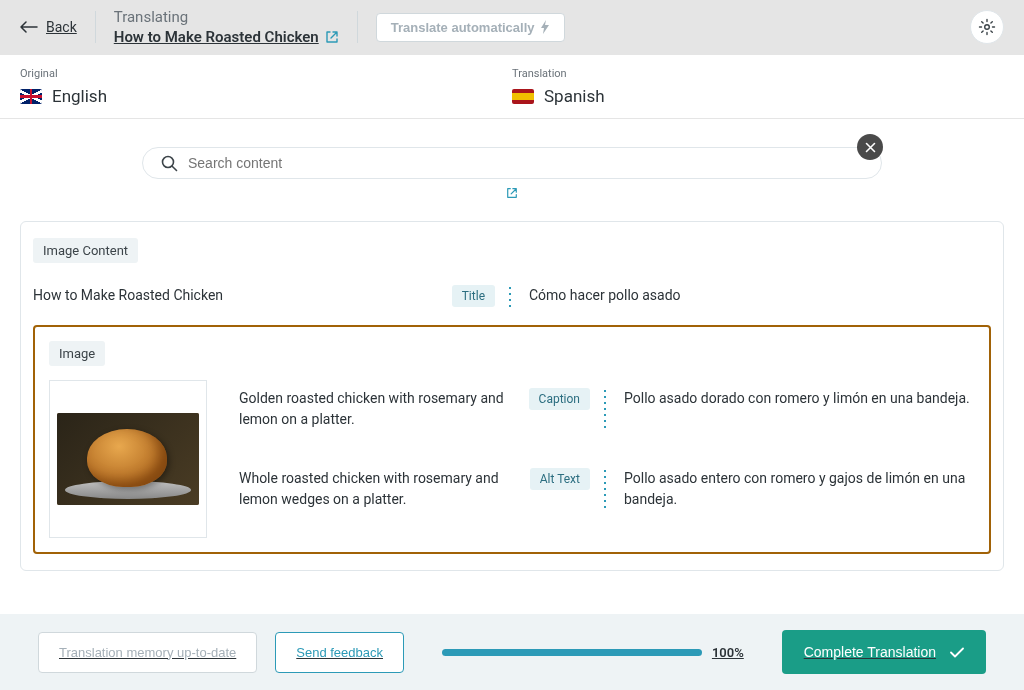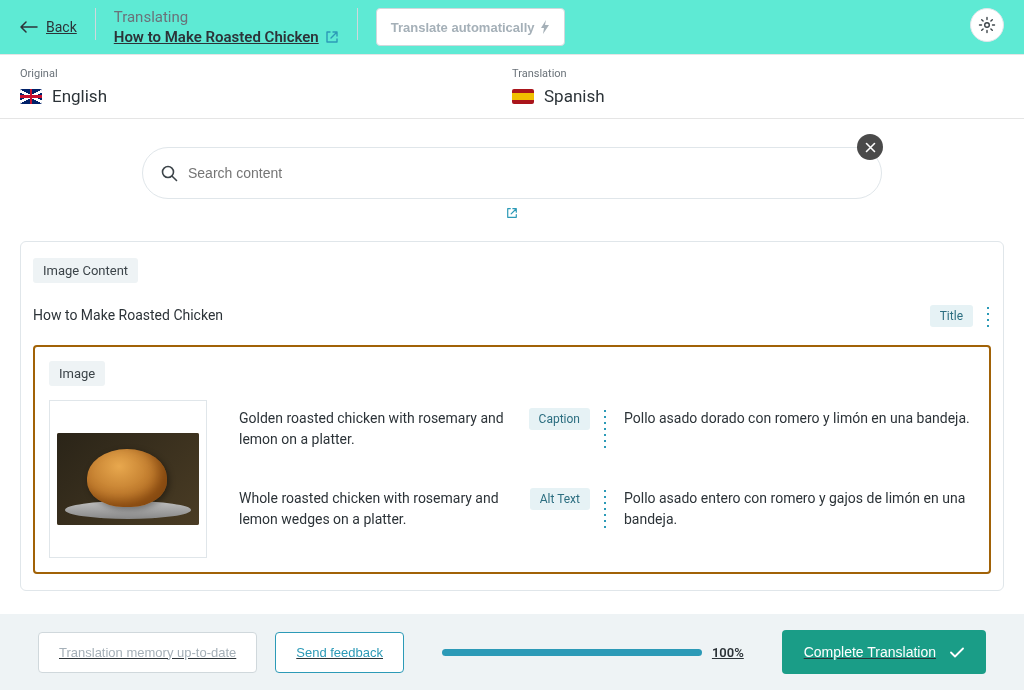--- a/index.html
+++ b/index.html
@@ -1,18 +1,18 @@
 <!DOCTYPE html>
 <html><head>
   <meta charset="utf-8">
   <style>
     * { box-sizing: border-box; margin: 0; padding: 0; }
     body { font-family: -apple-system, BlinkMacSystemFont, "Segoe UI", Roboto, sans-serif; font-size: 14px; color: #2c3338; background: #fff; }
     
-    .header-bar { display: flex; padding: 8px 20px; background: #5eead4; border-bottom: 1px solid #e5e5e5; }
+    .header-bar { display: flex; align-items: center; padding: 8px 20px; background: #e5e5e5; border-bottom: 1px solid #e5e5e5; }
     .back-link { display: flex; align-items: center; gap: 8px; color: #2c3338; text-decoration: underline; font-size: 14px; cursor: pointer; }
     .divider-v { width: 1px; height: 32px; background: #d0d8dc; margin: 0 18px; }
     .translating-block { display: flex; flex-direction: column; gap: 2px; }
     .translating-label { font-size: 15px; color: #6a7279; }
     .translating-title { font-size: 15px; font-weight: 600; text-decoration: underline; display: flex; align-items: center; gap: 6px; cursor: pointer; }
     .translate-auto-btn { display: flex; align-items: center; gap: 6px; padding: 6px 14px; background: #fff; border: 1px solid #d0d8dc; border-radius: 4px; color: #a5b0b8; font-size: 13px; font-weight: 700; cursor: pointer; }
     .header-spacer { flex: 1; }
     .settings-btn { width: 34px; height: 34px; border-radius: 50%; background: #fff; border: 1px solid #e0e6ea; display: flex; align-items: center; justify-content: center; cursor: pointer; }
     
     .lang-header { display: flex; padding: 12px 20px; border-bottom: 1px solid #e5e5e5; }
@@ -20,21 +20,21 @@
     .lang-col-label { font-size: 11px; color: #6a7279; }
     .lang-row { display: flex; align-items: center; gap: 10px; }
     .flag { width: 22px; height: 15px; border-radius: 2px; display: inline-block; }
     .flag-uk { background: linear-gradient(to bottom, #012169 0 100%); position: relative; overflow: hidden; }
     .flag-uk::before { content:''; position:absolute; inset:0; background: linear-gradient(26deg, transparent 44%, #fff 44%, #fff 56%, transparent 56%), linear-gradient(-26deg, transparent 44%, #fff 44%, #fff 56%, transparent 56%); }
     .flag-uk::after { content:''; position:absolute; inset:0; background: linear-gradient(to bottom, transparent 40%, #C8102E 40%, #C8102E 60%, transparent 60%), linear-gradient(to right, transparent 45%, #C8102E 45%, #C8102E 55%, transparent 55%); }
     .flag-es { background: linear-gradient(to bottom, #AA151B 0 25%, #F1BF00 25% 75%, #AA151B 75% 100%); }
     .lang-name { font-size: 17px; font-weight: 400; }
     
     .search-wrap { position: relative; max-width: 780px; margin: 28px auto 0; padding: 0 20px; }
-    .search-input-wrap { position: relative; display: flex; align-items: center; border: 1px solid #e0e6ea; border-radius: 999px; padding: 0 18px; height: 52px; }
+    .search-input-wrap { position: relative; display: flex; align-items: center; border: 1px solid #e0e6ea; border-radius: 999px; padding: 0 18px; height: 32px; }
     .search-input { border: none; outline: none; font-size: 14px; flex: 1; margin-left: 10px; color: #6a7279; background: transparent; }
     .clear-btn { position: absolute; right: -2px; top: -14px; width: 26px; height: 26px; border-radius: 50%; background: #4a4a4a; color: #fff; display: flex; align-items: center; justify-content: center; cursor: pointer; }
     .help-link-row { display:flex; align-items:center; justify-content:center; gap:6px; margin-top:8px; }
     .help-link-row a { font-size:12px; color:#6a7279; text-decoration:underline; }
     
     .content-card { margin: 22px 20px; border: 1px solid #e0e6ea; border-radius: 6px; padding: 16px 12px; }
     .section-tag { display: inline-block; background: #eef3f5; padding: 5px 10px; border-radius: 3px; font-size: 13px; color: #3c4449; margin-bottom: 14px; }
     
     .trans-row { display: flex; align-items: flex-start; gap: 12px; padding: 8px 0; }
     .trans-left { flex: 1; display: flex; align-items: flex-start; gap: 8px; }
@@ -152,20 +152,21 @@
 
 <div class="content-card">
   <span class="section-tag">Image Content</span>
   
   <div class="trans-row">
     <div class="trans-left">
       <div class="trans-left-text">How to Make Roasted Chicken</div>
       <span class="field-tag">Title</span>
     </div>
     <div class="sep-dots"></div>
+    <div class="trans-right">Cómo hacer pollo asado</div>
   </div>
   
   <div class="image-card">
     <span class="section-tag" style="margin-bottom:0;">Image</span>
     <div class="image-content-row">
       <div class="thumb-box">
         <div class="thumb">
           <div class="bg-dark"></div>
           <div class="platter"></div>
           <div class="chicken"></div>

